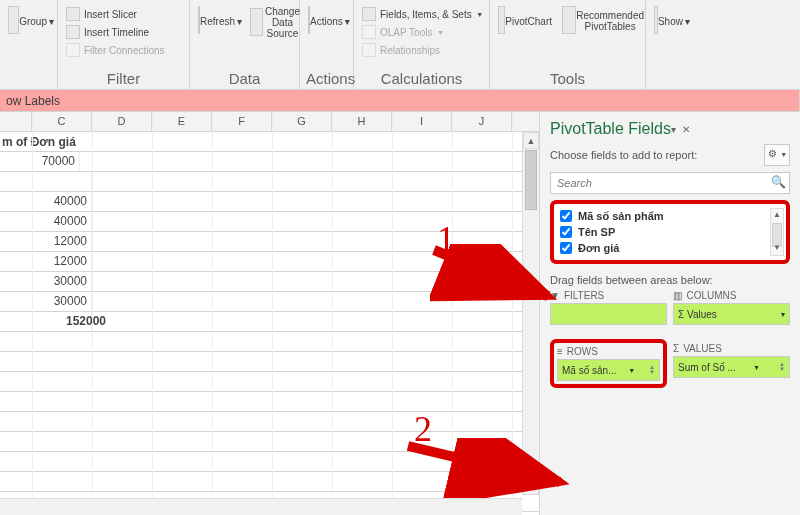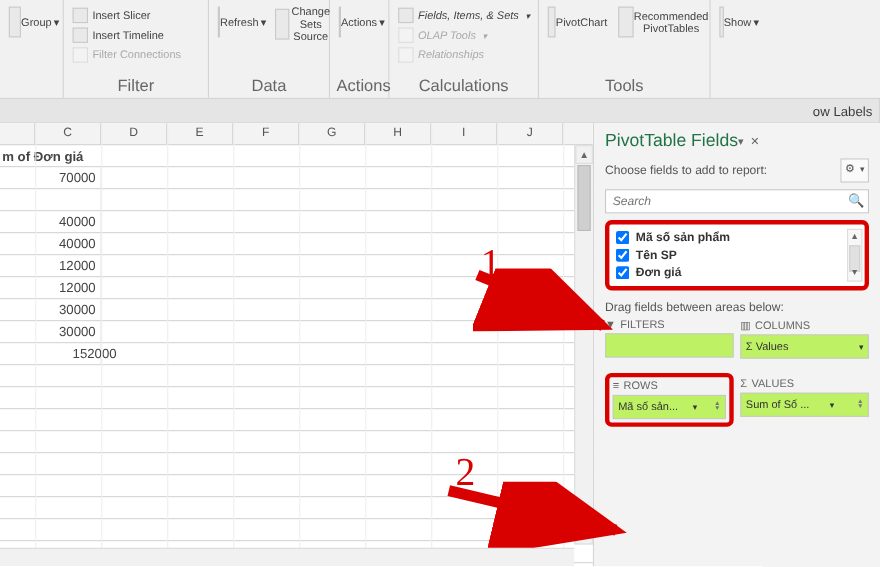--- a/index.html
+++ b/index.html
@@ -15,34 +15,34 @@
   .bigbtn span { font-size: 10px; text-align: center; line-height: 1.1; }
   .stack { display: flex; flex-direction: column; gap: 2px; }
   .smbtn { display: flex; align-items: center; gap: 4px; font-size: 10px; color: #444; padding: 1px 2px; white-space: nowrap; }
   .smbtn.dis { color: #a9a9a9; }
   .smico { width: 14px; height: 14px; background: #e9e9e9; border: 1px solid #c9c9c9; flex-shrink: 0; }
   .smbtn.dis .smico { background: #f3f3f3; border-color: #dcdcdc; }
   .tri { font-size: 8px; margin-left: 2px; }
 
   
   .fxrow { height: 22px; border-bottom: 1px solid #d4d4d4; display: flex; align-items: stretch; background: #fff; }
-  .fxrow input { border: none; padding: 2px 6px; font-size: 12px; color: #3a3a3a; border-right: 1px solid #d4d4d4; outline: none; background: #e5e5e5; text-align: right; }
+  .fxrow input { border: none; padding: 2px 6px; font-size: 12px; color: #3a3a3a; border-right: 1px solid #d4d4d4; outline: none; background: #fca5a5; }
 
   
   .main { position: absolute; top: 112px; bottom: 0; left: 0; right: 0; display: flex; }
 
   
   .sheet { flex: 1; position: relative; overflow: hidden; border-right: 1px solid #d4d4d4; }
   .colhdrs { display: flex; height: 20px; border-bottom: 1px solid #d4d4d4; background: #f3f3f3; }
   .colhdr { border-right: 1px solid #d4d4d4; text-align: center; font-size: 11px; color: #555; line-height: 19px; }
   .rows { }
   .sumlbl { height: 20px; border-bottom: 1px solid #d4d4d4; font-weight: 700; font-size: 12px; padding-left: 2px; display: flex; align-items: center; }
   .drow { height: 20px; border-bottom: 1px solid #d4d4d4; position: relative; }
   .dcell { position: absolute; top: 0; height: 100%; border-right: 1px solid #eee; font-size: 12px; text-align: right; padding: 2px 4px; }
-  .dcell.bold { font-weight: 400; padding-left: 34px; }
+  .dcell.bold { font-weight: 700; padding-left: 34px; }
   .gridline { position: absolute; top: 0; bottom: 0; width: 0; border-right: 1px solid #eee; }
   .vscroll { position: absolute; top: 20px; bottom: 20px; right: 0; width: 17px; background: #f1f1f1; border-left: 1px solid #dcdcdc; }
   .vscroll .arr { height: 17px; font-size: 9px; text-align: center; line-height: 17px; background: #f1f1f1; border: 1px solid #dcdcdc; color: #666; }
   .vscroll .thumb { position: absolute; left: 2px; right: 2px; top: 18px; height: 60px; background: #cfcfcf; border: 1px solid #bbb; }
   .hscroll { position: absolute; left: 0; right: 17px; bottom: 0; height: 17px; background: #f1f1f1; border-top: 1px solid #dcdcdc; }
 
   
   .pane { width: 260px; background: #f3f3f3; display: flex; flex-direction: column; padding: 8px 10px 6px 10px; position: relative; }
   .pane h2 { font-size: 16px; color: #217346; font-weight: 400; margin-bottom: 0; }
   .pane .titlebar { display: flex; align-items: center; margin-bottom: 6px; }
@@ -112,40 +112,40 @@
 
   <div class="rgrp" style="width:110px;">
     <div class="tools">
       <div class="bigbtn" style="width:46px;">
         <span class="ico"></span>
         <span>Refresh</span>
         <span class="tri">▾</span>
       </div>
       <div class="bigbtn" style="width:56px;">
         <span class="ico"></span>
-        <span>Change Sets Source</span>
+        <span>Change Data Source</span>
       </div>
     </div>
     <div class="caption">Data</div>
   </div>
 
   <div class="rgrp" style="width:54px;">
     <div class="tools">
       <div class="bigbtn" style="width:44px;">
         <span class="ico"></span>
         <span>Actions</span>
         <span class="tri">▾</span>
       </div>
     </div>
     <div class="caption">Actions</div>
   </div>
 
   <div class="rgrp" style="width:136px;">
     <div class="tools">
-      <div class="stack" style="padding-top:2px;font-style:italic;">
+      <div class="stack" style="padding-top:2px;">
         <div class="smbtn">
             <span class="smico"></span>
             <span>Fields, Items, &amp; Sets</span>
             <span class="tri">▾</span>
           </div>
         <div class="smbtn dis">
             <span class="smico"></span>
             <span>OLAP Tools</span>
             <span class="tri">▾</span>
           </div>
@@ -200,21 +200,21 @@
         <div class="colhdr" style="width: 60px;">G</div>
         <div class="colhdr" style="width: 60px;">H</div>
         <div class="colhdr" style="width: 60px;">I</div>
         <div class="colhdr" style="width: 60px;">J</div>
       </div>
     <div class="rows" id="datarows">
       <div class="sumlbl">
           <span>m of Đơn giá</span>
         </div>
     <div class="drow">
-          <div class="dcell" style="left: 32px; width: 60px;">70000</div>
+          <div class="dcell" style="left: 20px; width: 60px;">70000</div>
         </div>
         <div class="drow">
           <div class="dcell" style="left: 32px; width: 60px;"></div>
         </div>
         <div class="drow">
           <div class="dcell" style="left: 32px; width: 60px;">40000</div>
         </div>
         <div class="drow">
           <div class="dcell" style="left: 32px; width: 60px;">40000</div>
         </div>

